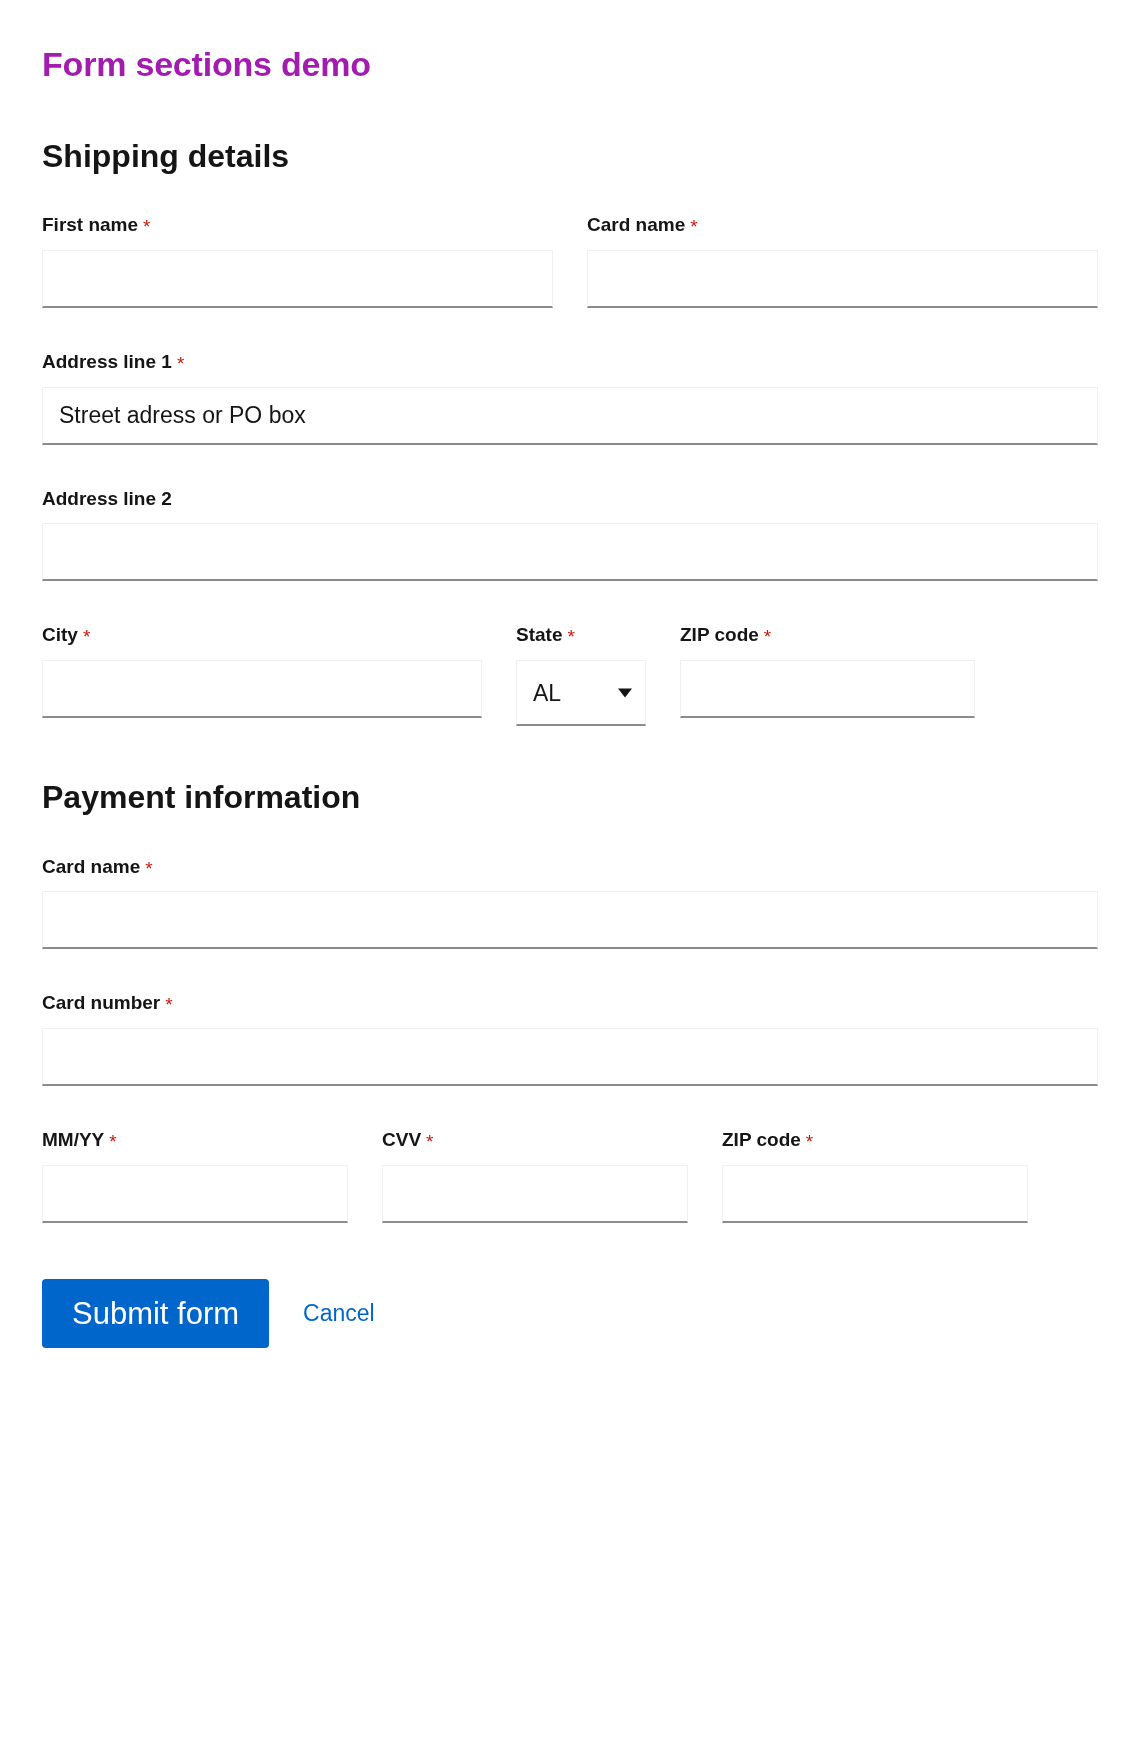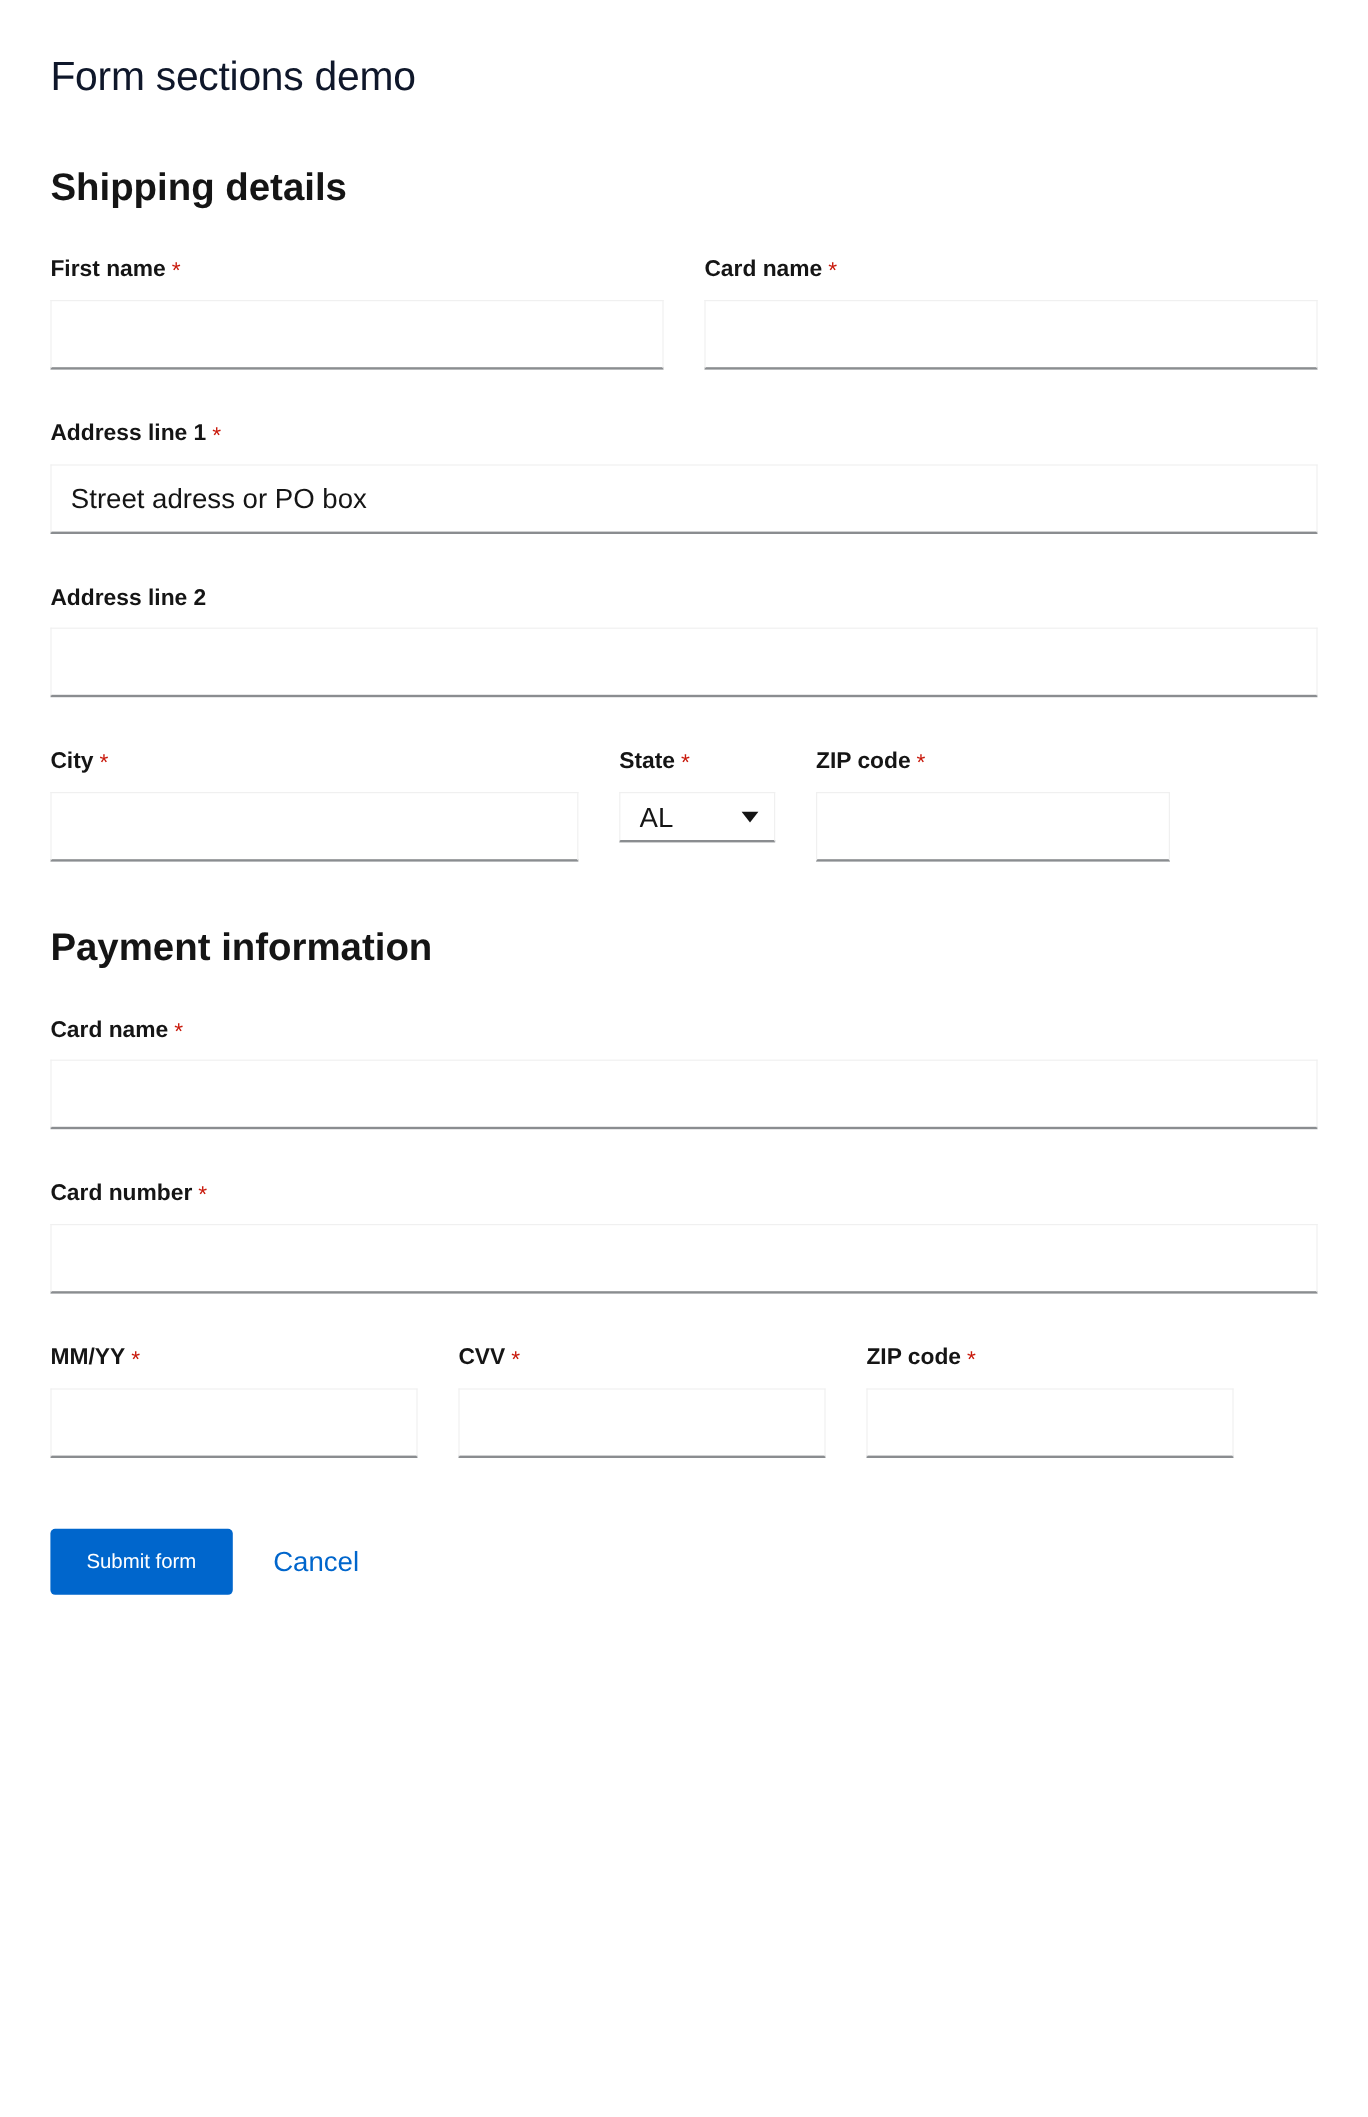--- a/index.html
+++ b/index.html
@@ -17,23 +17,23 @@
   }
 
   .page {
     padding: 44px 42px 0 42px;
     width: 1140px;
   }
 
   
   .page-title {
     font-size: 34px;
-    font-weight: 400;
+    font-weight: 700;
     line-height: 1.2;
-    color: #0f172a;
+    color: #a21caf;
     margin: 0 0 0 0;
     letter-spacing: -0.2px;
   }
   .page-desc {
     font-size: 24px;
     font-weight: 400;
     line-height: 1.4;
     color: #151515;
     margin: 38px 0 0 0;
   }
@@ -103,21 +103,21 @@
     color: #151515;
     opacity: 1;
   }
 
   .select-wrap {
     position: relative;
     width: 100%;
   }
   .select {
     width: 100%;
-    height: 42px;
+    height: 66px;
     border: 1px solid #f0f0f0;
     border-bottom: 2px solid #8a8d90;
     background: #ffffff;
     font-family: "Liberation Sans", sans-serif;
     font-size: 23px;
     color: #151515;
     padding: 0 40px 0 16px;
     outline: none;
     border-radius: 0;
     -webkit-appearance: none;
@@ -143,21 +143,21 @@
     gap: 26px;
     margin-top: 56px;
     padding-bottom: 40px;
   }
   .btn-primary {
     background: #0066cc;
     color: #ffffff;
     border: none;
     border-radius: 4px;
     font-family: "Liberation Sans", sans-serif;
-    font-size: 17px;
+    font-size: 31px;
     line-height: 1;
     padding: 19px 30px;
     cursor: pointer;
   }
   .btn-link {
     background: none;
     border: none;
     color: #0066cc;
     font-family: "Liberation Sans", sans-serif;
     font-size: 23px;

